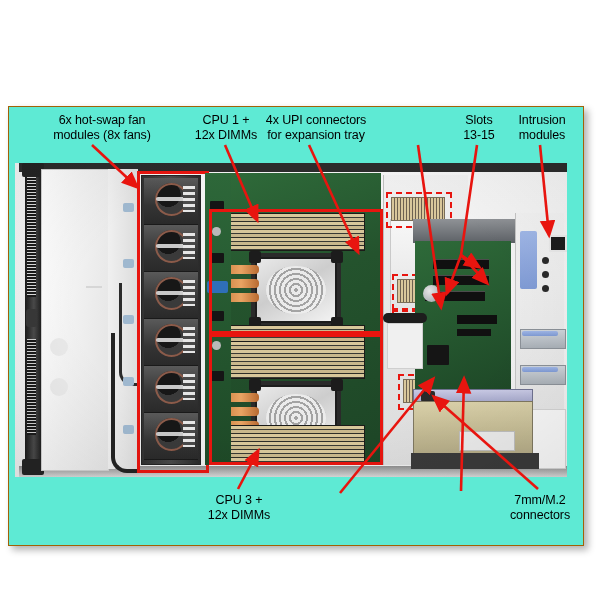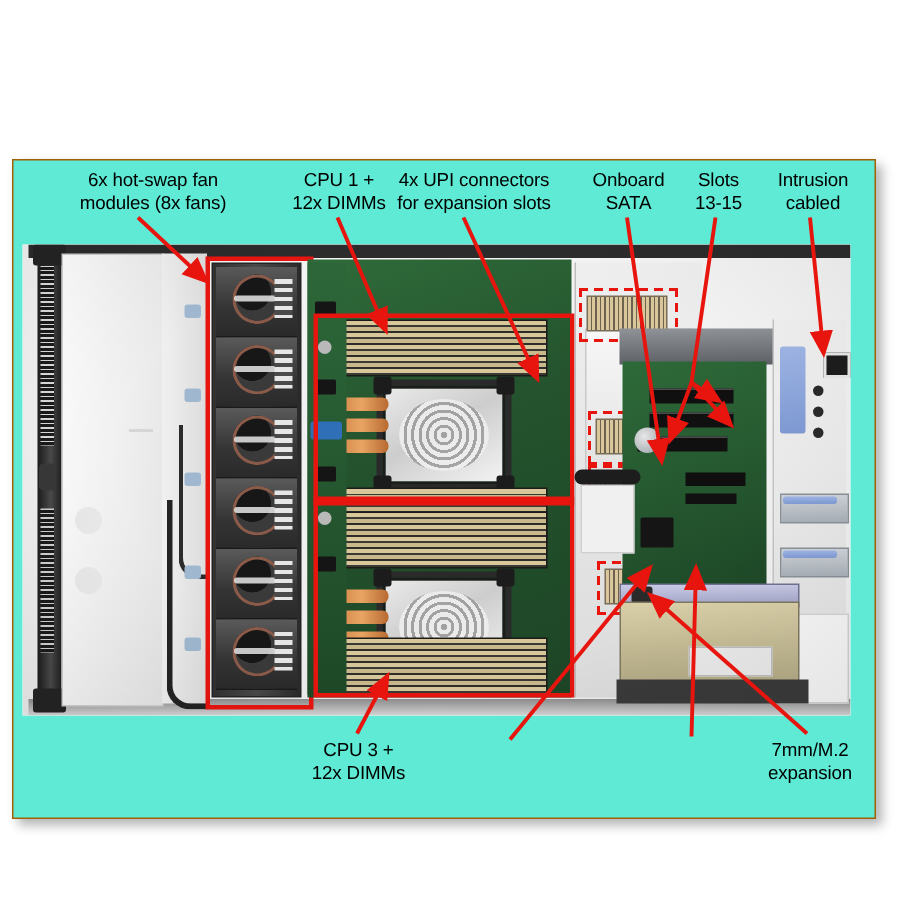--- a/index.html
+++ b/index.html
@@ -408,32 +408,30 @@
     </g>
   </svg>
 
   <div class="label" style="left:18px;top:6px;width:150px;">6x hot-swap fan
 modules (8x fans)</div>
 
   <div class="label" style="left:168px;top:6px;width:98px;">CPU 1 +
 12x DIMMs</div>
 
   <div class="label" style="left:232px;top:6px;width:150px;">4x UPI connectors
-for expansion slots</div>
-
-  <div class="label" style="left:370px;top:6px;width:80px;">Onboard
-SATA</div>
+for expansion tray</div>
+
 
   <div class="label" style="left:440px;top:6px;width:60px;">Slots
 13-15</div>
 
   <div class="label" style="left:498px;top:6px;width:70px;">Intrusion
-cabled</div>
+modules</div>
 
   <div class="label" style="left:180px;top:386px;width:100px;">CPU 3 +
 12x DIMMs</div>
 
 
 
   <div class="label" style="left:492px;top:386px;width:78px;">7mm/M.2
-expansion</div>
+connectors</div>
 
 </div>
 
 </body></html>

